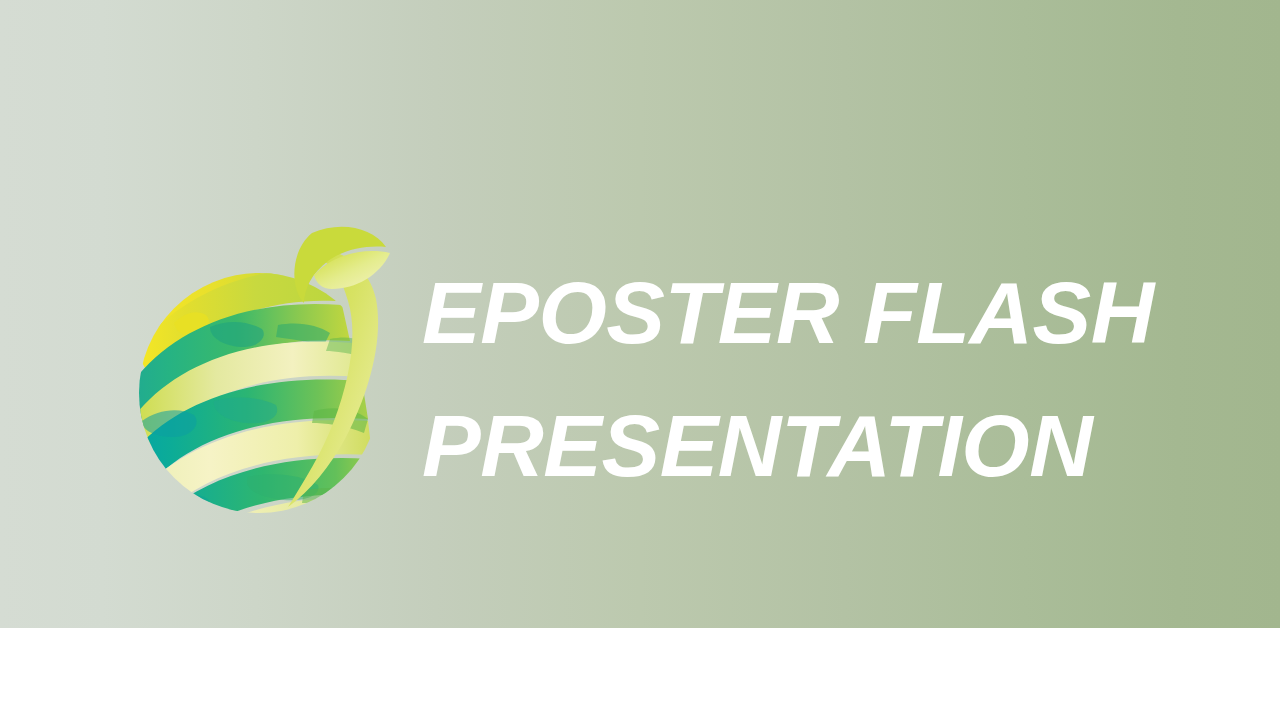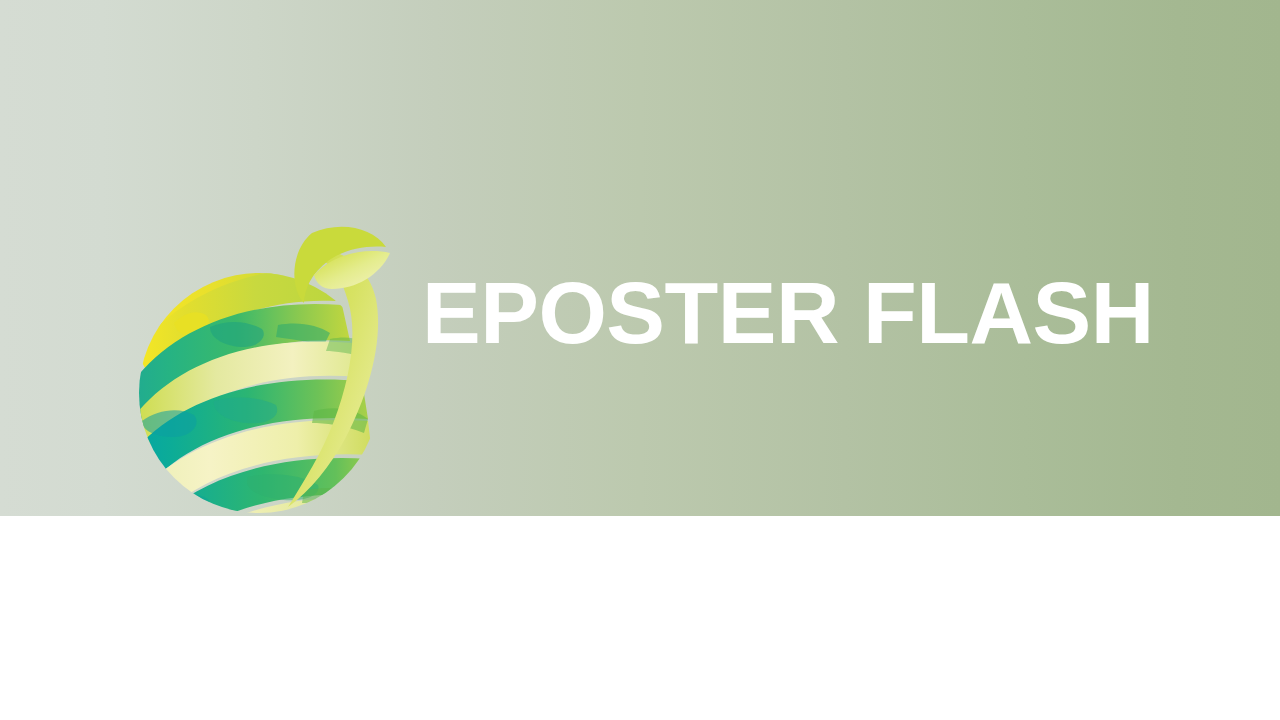--- a/index.html
+++ b/index.html
@@ -9,32 +9,33 @@
     height: 720px;
     overflow: hidden;
   }
   body {
     font-family: "Liberation Sans", sans-serif;
   }
 
   #slide {
     position: relative;
     width: 1280px;
-    height: 516px;
+    height: 628px;
     background: linear-gradient(90deg,
         #d5dcd3 0%,
         #d3dbd1 8%,
         #cdd6c8 20%,
         #c4cebc 34%,
         #bcc9ae 50%,
         #b3c2a4 66%,
         #aabd99 80%,
         #a4b891 92%,
         #a2b68e 100%);
     overflow: hidden;
+    font-style: italic;
   }
 
   #logo-globe {
     position: absolute;
     left: 118px;
     top: 205px;
     width: 282px;
     height: 312px;
   }
 
@@ -191,15 +192,16 @@
       <g>
         <path d="M 194 28 C 222 16 254 22 268 42 C 250 40 226 44 210 56 C 194 68 186 84 186 98
                  C 172 84 172 46 194 28 Z" fill="#c9da3b"></path>
         <path d="M 196 70 C 214 50 246 42 272 48 C 262 70 238 84 214 84 C 204 84 198 78 196 70 Z" fill="url(#gLeaf)"></path>
       </g>
     </svg>
   </div>
 
   <div id="title-block">
     <span class="title-line">EPOSTER FLASH</span>
+    <span class="title-line">PRESENTATION</span>
   </div>
 
 </div>
 
 </body></html>

